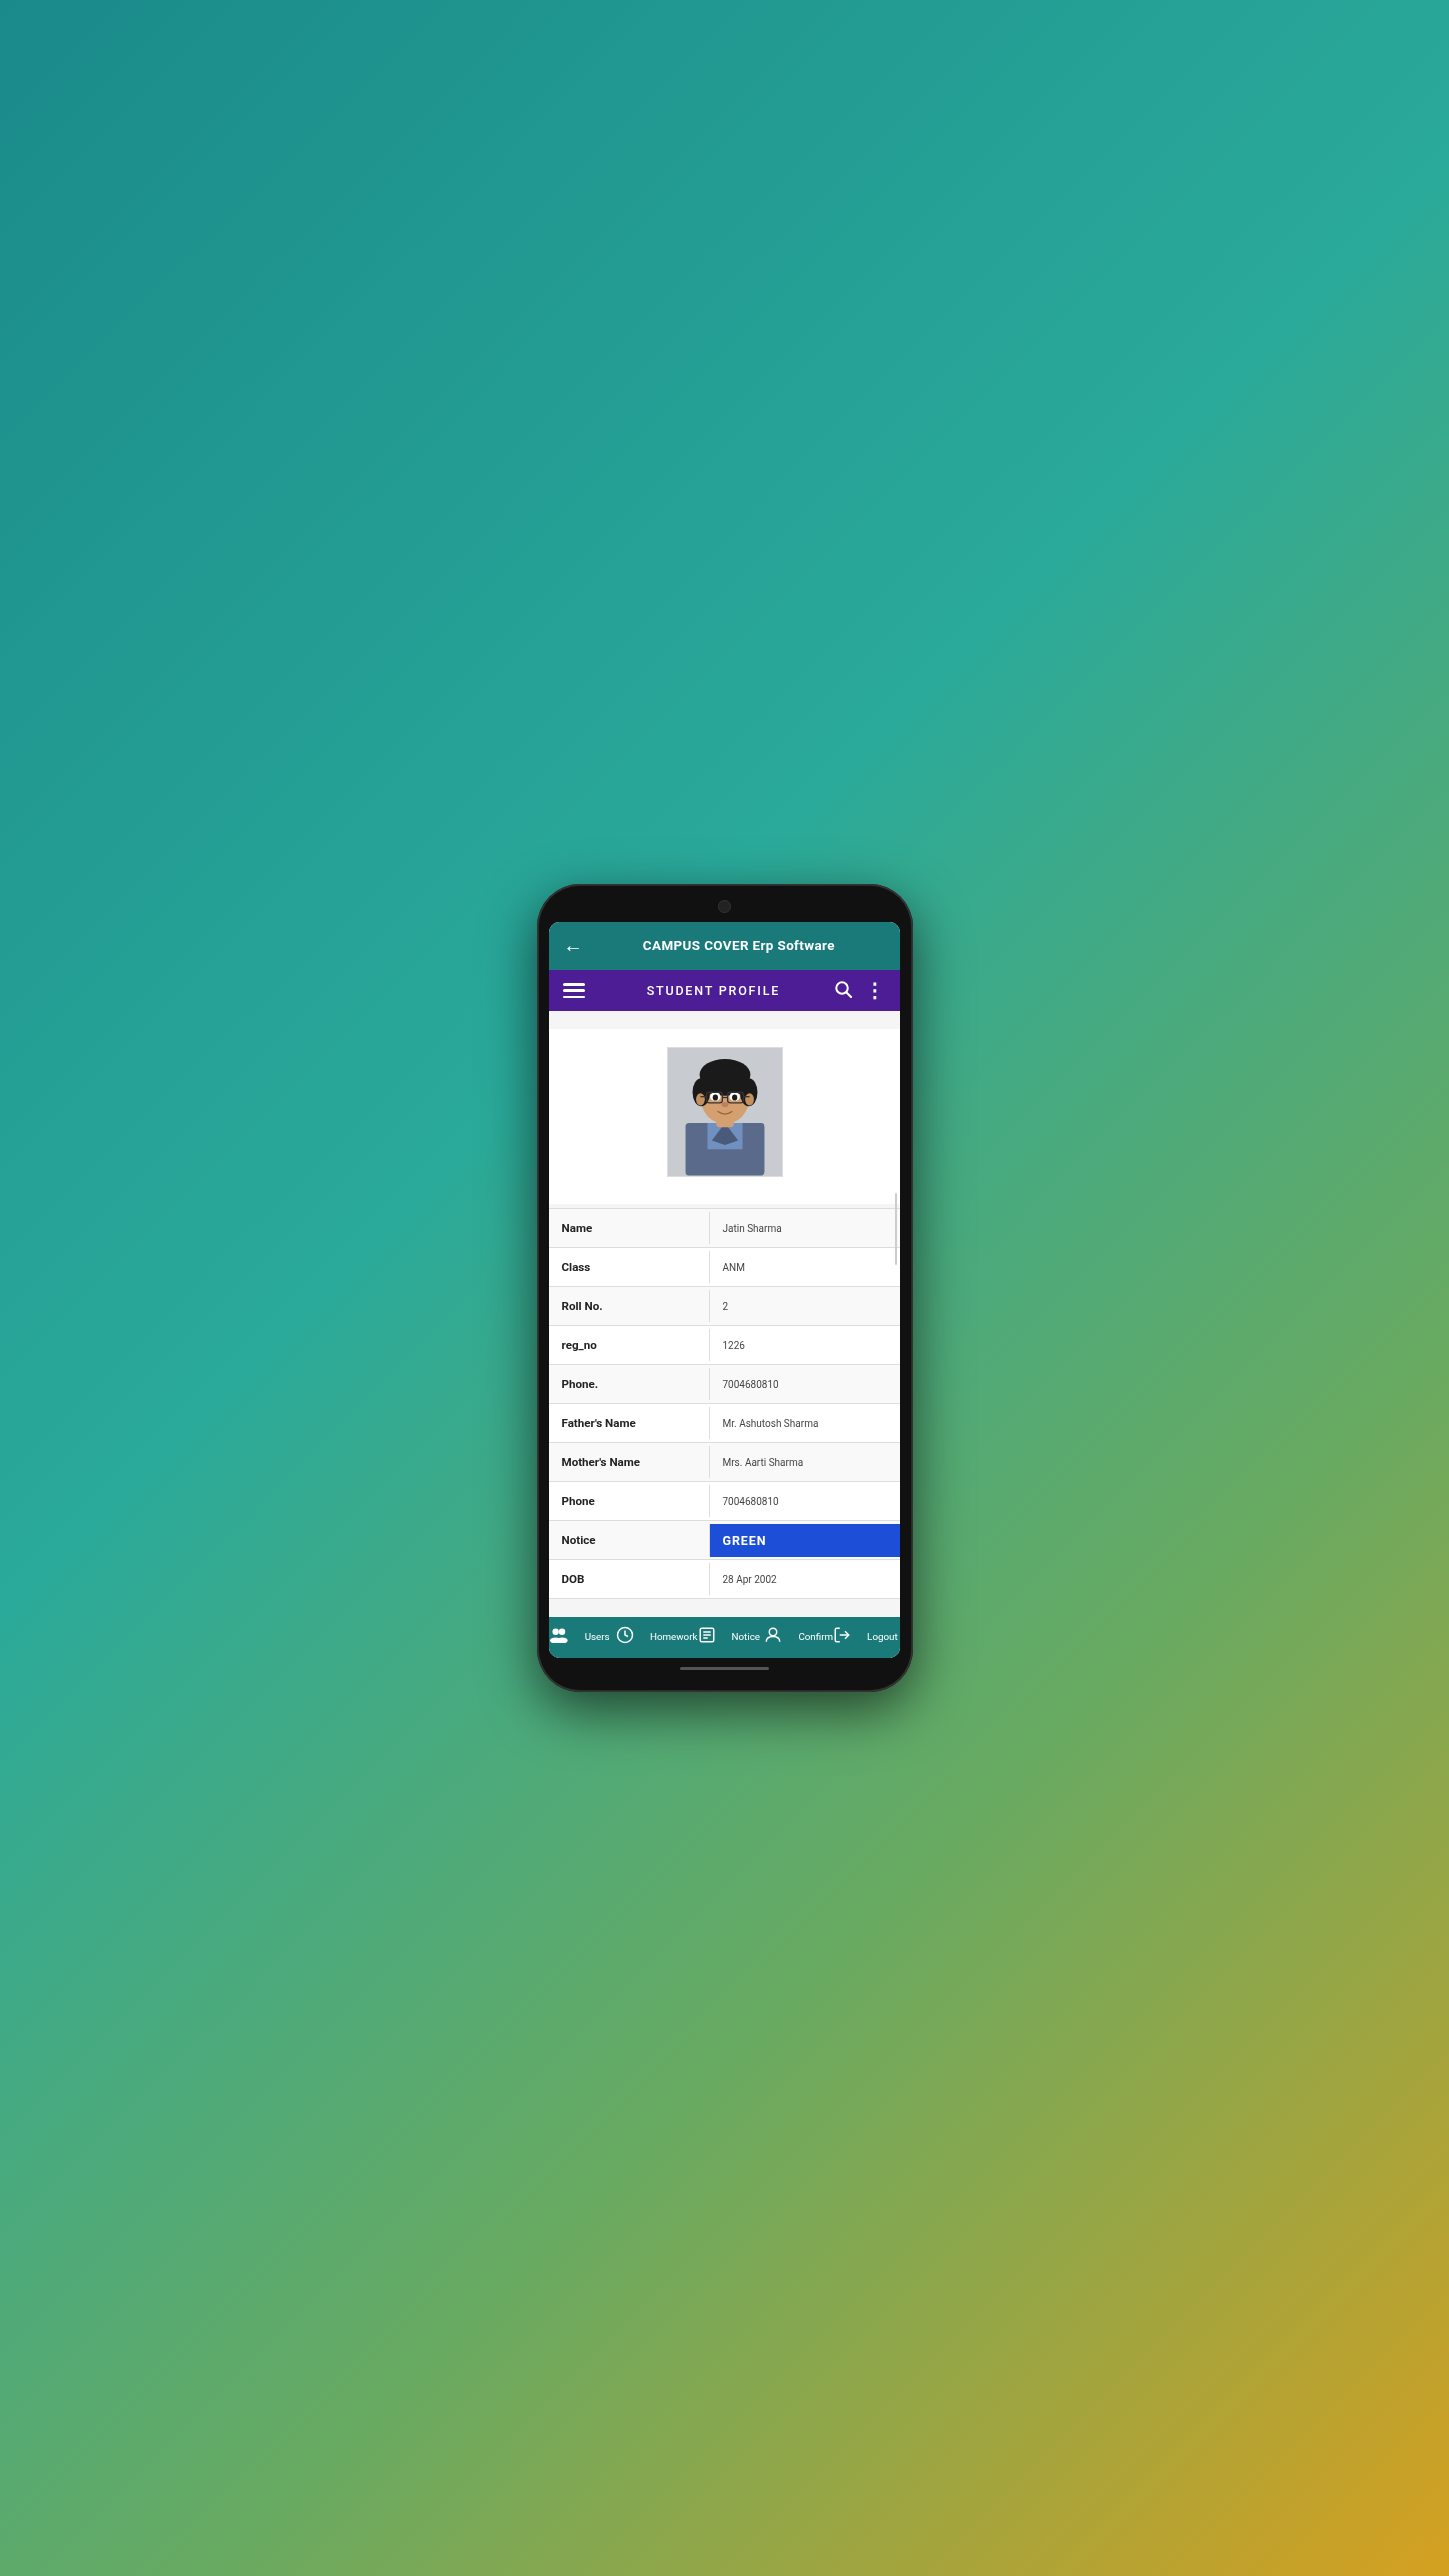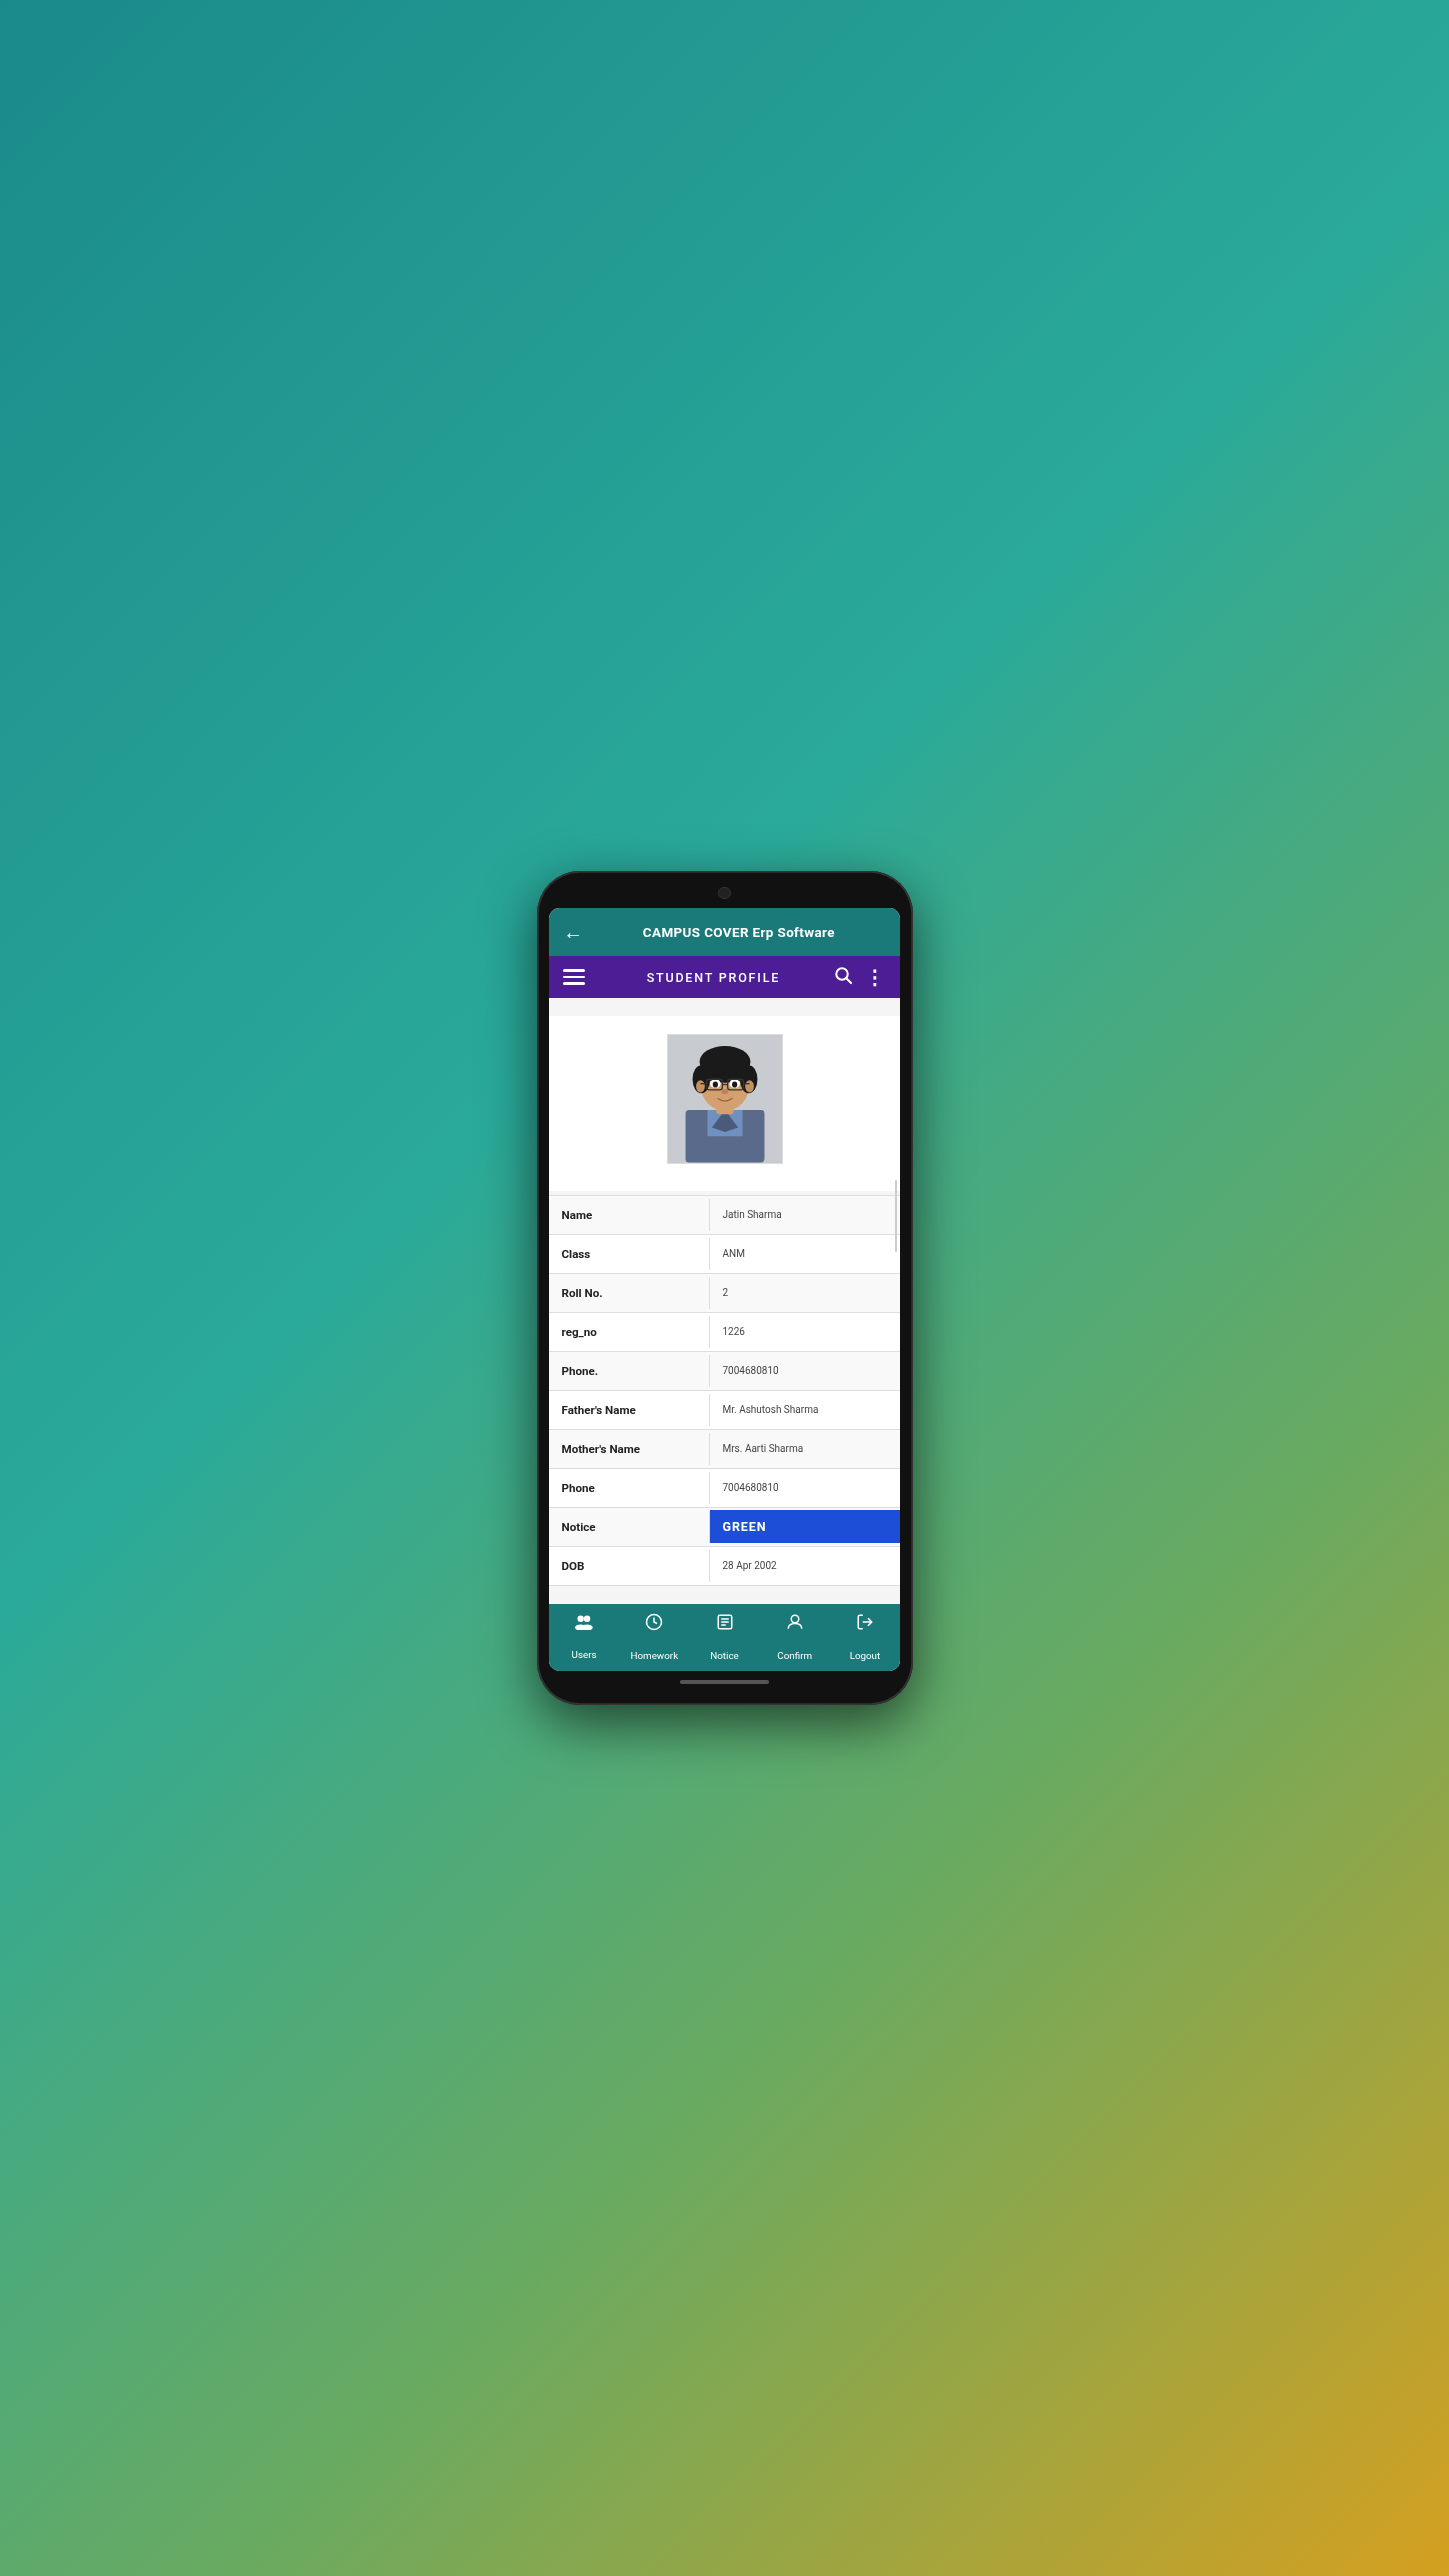--- a/index.html
+++ b/index.html
@@ -217,21 +217,21 @@
     .bottom-nav {
       background: #1a7a7a;
       display: flex;
       justify-content: space-around;
       align-items: center;
       padding: 9px 0 10.7px;
     }
 
     .bottom-nav-item {
       display: flex;
-      flex-direction: column;
+      flex-direction: row;
       align-items: center;
       gap: 16px;
       cursor: pointer;
       color: rgba(255,255,255,0.85);
       flex: 1;
     }
 
     .nav-icon-wrap {
       font-size: 16px;
       line-height: 1;

